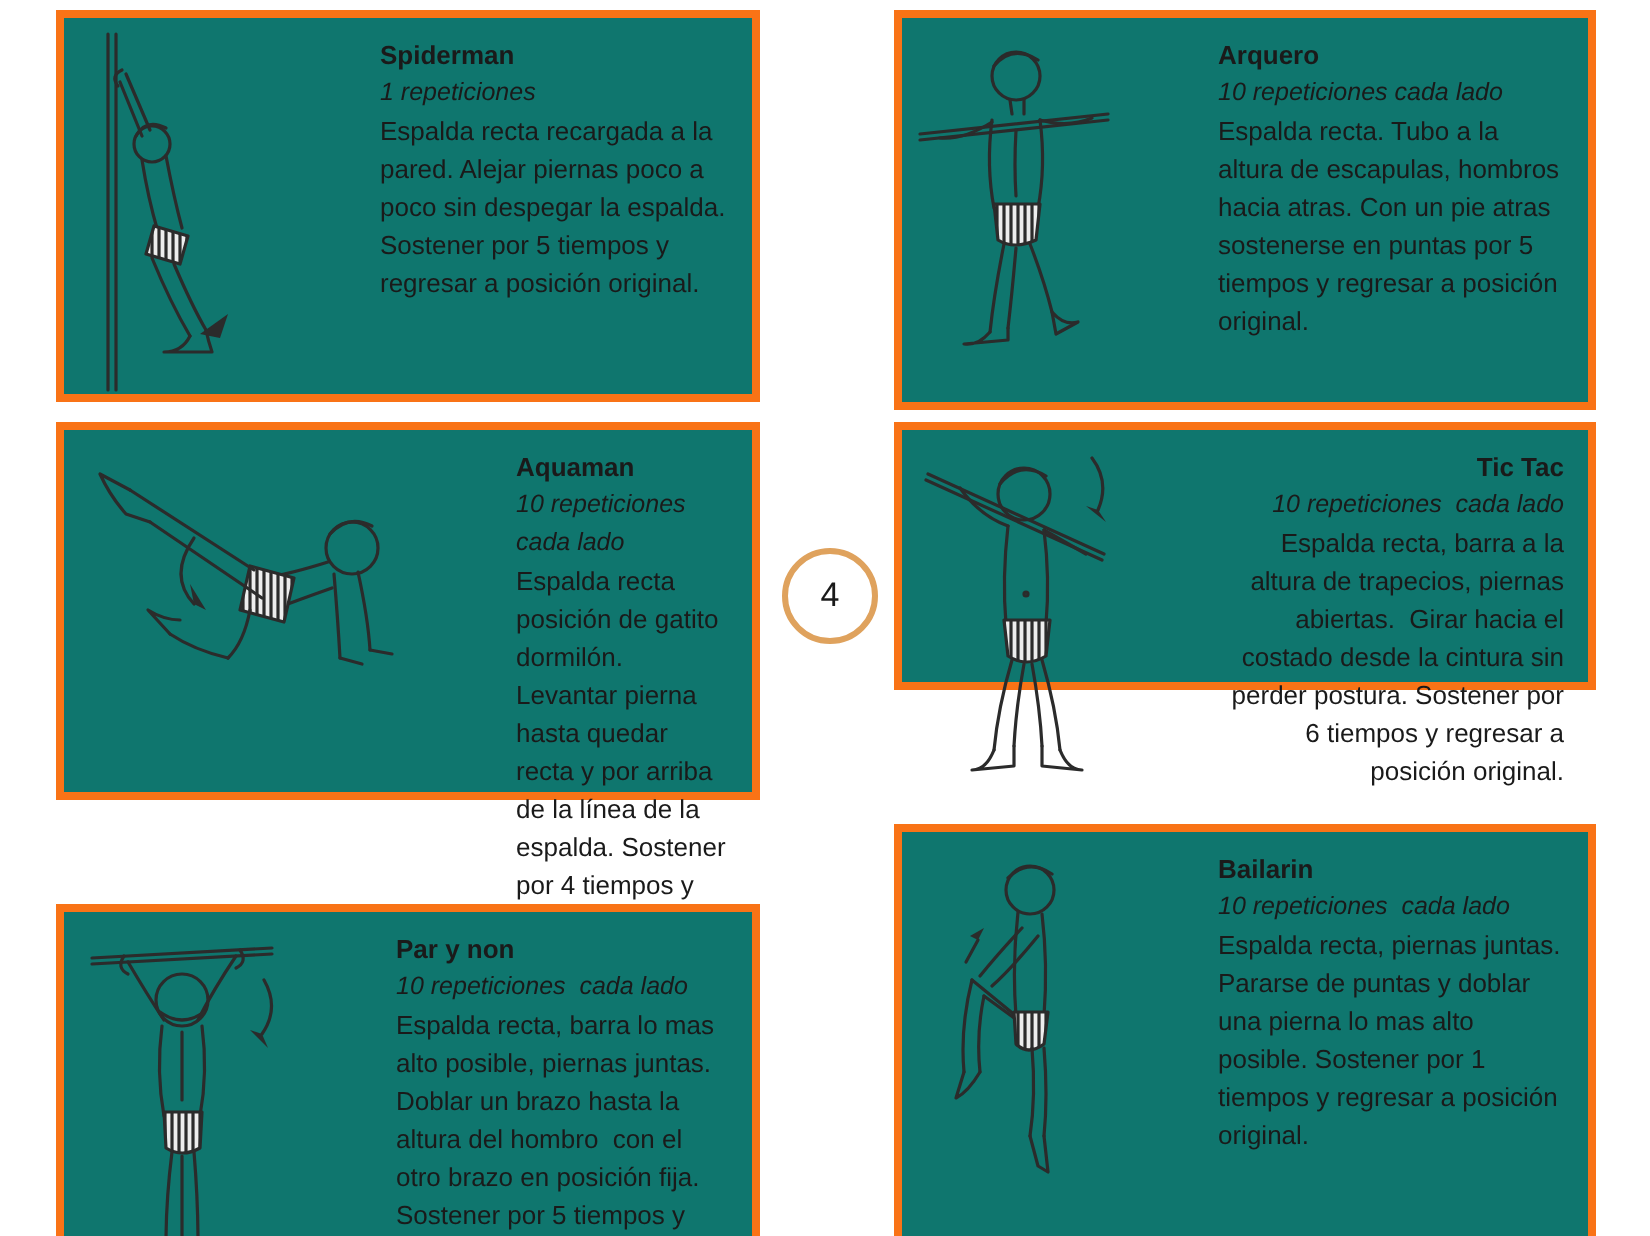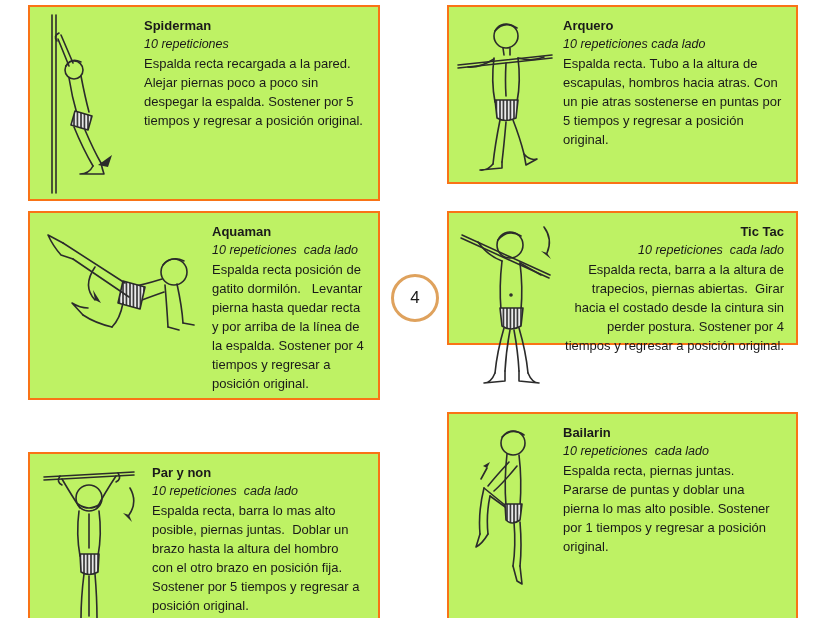--- a/index.html
+++ b/index.html
@@ -6,27 +6,28 @@
   .page{
     position:relative;
     width:825px;height:618px;
     background:#ffffff;
     font-family:"Liberation Sans", sans-serif;
     color:#1a1a1a;
     overflow:hidden;
   }
   .card{
     position:absolute;
-    background:#bef264;
-    border:2px solid #f97316;
+    background:#0f766e;
+    border:4px solid #f97316;
     display:flex;
     box-sizing:border-box;
+    gap:44px;
   }
   .c1{left:28px;top:5px;width:352px;height:196px;}
-  .c2{left:447px;top:5px;width:351px;height:179px;}
+  .c2{left:447px;top:5px;width:351px;height:200px;}
   .c3{left:28px;top:211px;width:352px;height:189px;justify-content:flex-end;}
   .c4{left:447px;top:211px;width:351px;height:134px;text-align:right;}
   .c5{left:28px;top:412px;width:352px;height:194px;margin-top:40px;}
   .c6{left:447px;top:412px;width:351px;height:252px;}
 
   .illo{flex:0 0 auto;display:flex;align-items:flex-start;justify-content:center;padding-top:2px;}
   .illo svg{display:block;}
   .w-std{width:110px;}
   .w-wide{width:178px;}
   .w-mid{width:118px;}
@@ -76,21 +77,21 @@
         <path d="M50 67 Q54 88 58 103"></path>
         <path class="hatch" d="M44 102 L61 107 L57 121 L40 116 Z"></path>
         <path d="M43 118 Q52 140 62 157"></path>
         <path d="M54 121 Q63 142 70 154"></path>
         <path d="M62 157 Q58 165 49 165 L73 165 Q71 159 70 154"></path>
         <path class="solid" d="M81 146 L67 156 L77 158 Z"></path>
       </svg>
     </div>
     <div class="txt">
       <div class="title">Spiderman</div>
-      <div class="reps">10 repeticiones</div>
+      <div class="reps">1 repeticiones</div>
       <div class="desc">Espalda recta recargada a la pared. Alejar piernas poco a poco sin despegar la espalda. Sostener por 5 tiempos y regresar a posición original.</div>
     </div>
   </div>
 
   <div class="card c2">
     <div class="illo w-std">
       <svg class="fig" width="108" height="188" viewBox="0 0 108 188">
         <circle cx="56" cy="27" r="12"></circle>
         <path d="M45 22 q9 -11 22 -3"></path>
         <path d="M53 39 L54 46 M60 39 L60 46"></path>
@@ -163,21 +164,21 @@
         <path d="M64 115 Q68 137 69 156"></path>
         <path d="M45 158 Q41 168 34 168 L55 166 L55 156"></path>
         <path d="M78 158 Q82 168 89 168 L69 166 L69 156"></path>
         <path d="M94 12 Q103 24 97 38"></path>
         <path class="solid" d="M97 38 L101 44 L91 36 Z"></path>
       </svg>
     </div>
     <div class="txt">
       <div class="title">Tic Tac</div>
       <div class="reps">10 repeticiones  cada lado</div>
-      <div class="desc">Espalda recta, barra a la altura de trapecios, piernas abiertas.  Girar hacia el costado desde la cintura sin perder postura. Sostener por 4 tiempos y regresar a posición original.</div>
+      <div class="desc">Espalda recta, barra a la altura de trapecios, piernas abiertas.  Girar hacia el costado desde la cintura sin perder postura. Sostener por 6 tiempos y regresar a posición original.</div>
     </div>
   </div>
 
   <div class="card c5">
     <div class="illo w-mid">
       <svg class="fig" width="110" height="186" viewBox="0 0 110 186">
         <line x1="10" y1="21" x2="100" y2="16"></line>
         <line x1="10" y1="24" x2="100" y2="19"></line>
         <path d="M28 23 Q38 40 46 52"></path>
         <path d="M82 20 Q70 38 63 52"></path>

